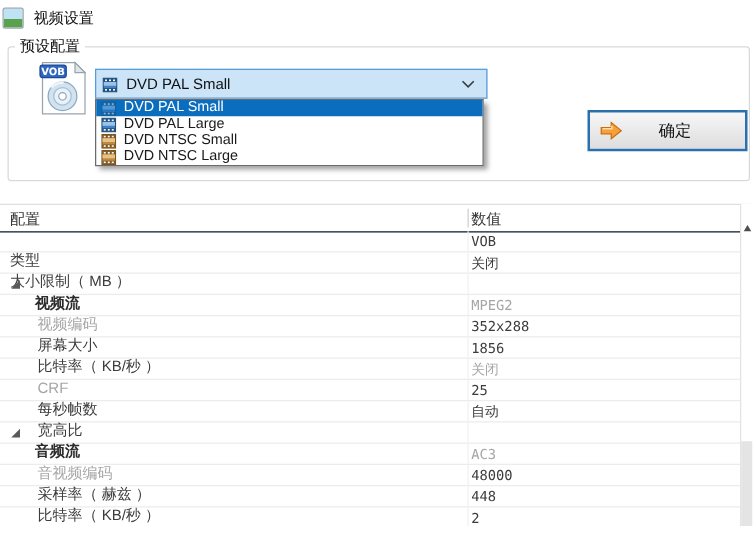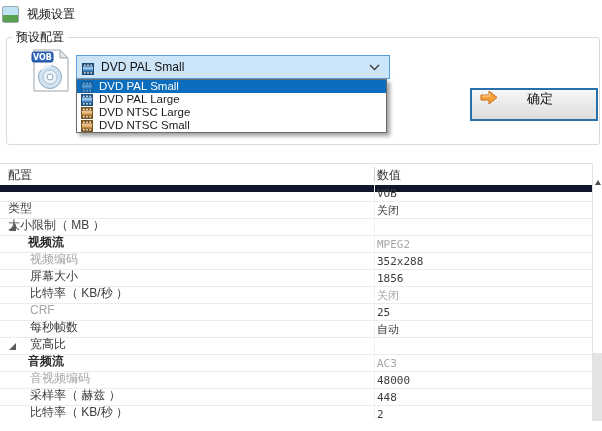--- a/index.html
+++ b/index.html
@@ -31,26 +31,26 @@
   .dd-item{height:13px;display:flex;align-items:center;font-size:11.5px;color:#1a1a1a;
     padding:0;line-height:13px;cursor:default;}
   .dd-item .film{margin-left:4px;}
   .dd-item .dd-label{margin-left:6px;white-space:nowrap;}
   .dd-item.selected{background:#0b6dbd;color:#ffffff;}
   .dd-item.selected .film{opacity:.5;}
   .film{width:12px;height:12px;flex:0 0 12px;}
   
   .ok-btn{position:absolute;left:463px;top:50px;width:128px;height:33px;box-sizing:border-box;
     border:2px solid #2a70ad;background:linear-gradient(#f7f7f7,#dddddd);
-    display:flex;cursor:default;}
+    display:flex;align-items:center;cursor:default;}
   .ok-arrow{margin-left:8px;display:flex;}
   .ok-label{flex:1;text-align:center;font-size:13px;color:#111;margin-right:14px;}
   
   .table{position:absolute;left:0;top:163px;width:602px;height:268px;border-top:1px solid #e0e0e0;}
-  .t-header{position:absolute;left:0;top:0;width:592px;height:21px;border-bottom:7px solid #0f172a;
+  .t-header{position:absolute;left:0;top:0;width:592px;height:21px;border-bottom:1px solid #0f172a;
     font-size:12px;color:#333;}
   .t-header .c1{position:absolute;left:8px;top:3px;}
   .t-header .c2{position:absolute;left:377px;top:3px;}
   .t-header .vdiv{position:absolute;left:374px;top:3px;width:1px;height:15px;background:#cfcfcf;}
   .t-body{position:absolute;left:0;top:21px;width:592px;}
   .t-row{position:relative;height:16px;border-bottom:1px solid #ececec;font-size:12px;
     line-height:15px;color:#3c3c3c;}
   .t-row .lbl{position:absolute;top:16px;left:8px;white-space:nowrap;}
   .t-row.child .lbl{left:30px;}
   .t-row.group .lbl{left:28px;font-weight:bold;color:#2b2b2b;}
@@ -150,36 +150,36 @@
     <rect x="1" y="1" width="10" height="2.4" fill="#7a5520"></rect>
     <rect x="1" y="8.6" width="10" height="2.4" fill="#7a5520"></rect>
     <rect x="1" y="3.6" width="10" height="3" fill="#e7c189"></rect>
     <rect x="2" y="1.6" width="1.6" height="1.3" fill="#fff"></rect>
               <rect x="5.2" y="1.6" width="1.6" height="1.3" fill="#fff"></rect>
               <rect x="8.4" y="1.6" width="1.6" height="1.3" fill="#fff"></rect>
     <rect x="2" y="9.2" width="1.6" height="1.3" fill="#fff"></rect>
               <rect x="5.2" y="9.2" width="1.6" height="1.3" fill="#fff"></rect>
               <rect x="8.4" y="9.2" width="1.6" height="1.3" fill="#fff"></rect>
   </svg></span>
-  <span class="dd-label">DVD NTSC Large</span>
+  <span class="dd-label">DVD NTSC Small</span>
         </div>
         <div class="dd-item">
           <span class="film"><svg width="12" height="12" viewBox="0 0 12 12">
     <rect x="0.5" y="0.5" width="11" height="11" fill="#c08a3e" stroke="#7a5520"></rect>
     <rect x="1" y="1" width="10" height="2.4" fill="#7a5520"></rect>
     <rect x="1" y="8.6" width="10" height="2.4" fill="#7a5520"></rect>
     <rect x="1" y="3.6" width="10" height="3" fill="#e7c189"></rect>
     <rect x="2" y="1.6" width="1.6" height="1.3" fill="#fff"></rect>
               <rect x="5.2" y="1.6" width="1.6" height="1.3" fill="#fff"></rect>
               <rect x="8.4" y="1.6" width="1.6" height="1.3" fill="#fff"></rect>
     <rect x="2" y="9.2" width="1.6" height="1.3" fill="#fff"></rect>
               <rect x="5.2" y="9.2" width="1.6" height="1.3" fill="#fff"></rect>
               <rect x="8.4" y="9.2" width="1.6" height="1.3" fill="#fff"></rect>
   </svg></span>
-  <span class="dd-label">DVD NTSC Small</span>
+  <span class="dd-label">DVD NTSC Large</span>
         </div>
       </div>
 
     <div class="ok-btn">
       <span class="ok-arrow">
         <svg width="18" height="15" viewBox="0 0 18 15">
           <path d="M1 5 h8 v-4 l8 6.5 -8 6.5 v-4 h-8 z" fill="#f5a03a" stroke="#c96f12" stroke-width="1"></path>
           <path d="M2 6 h7.5 v-2.5" fill="none" stroke="#ffd9a6" stroke-width="1.2"></path>
         </svg>
       </span>

